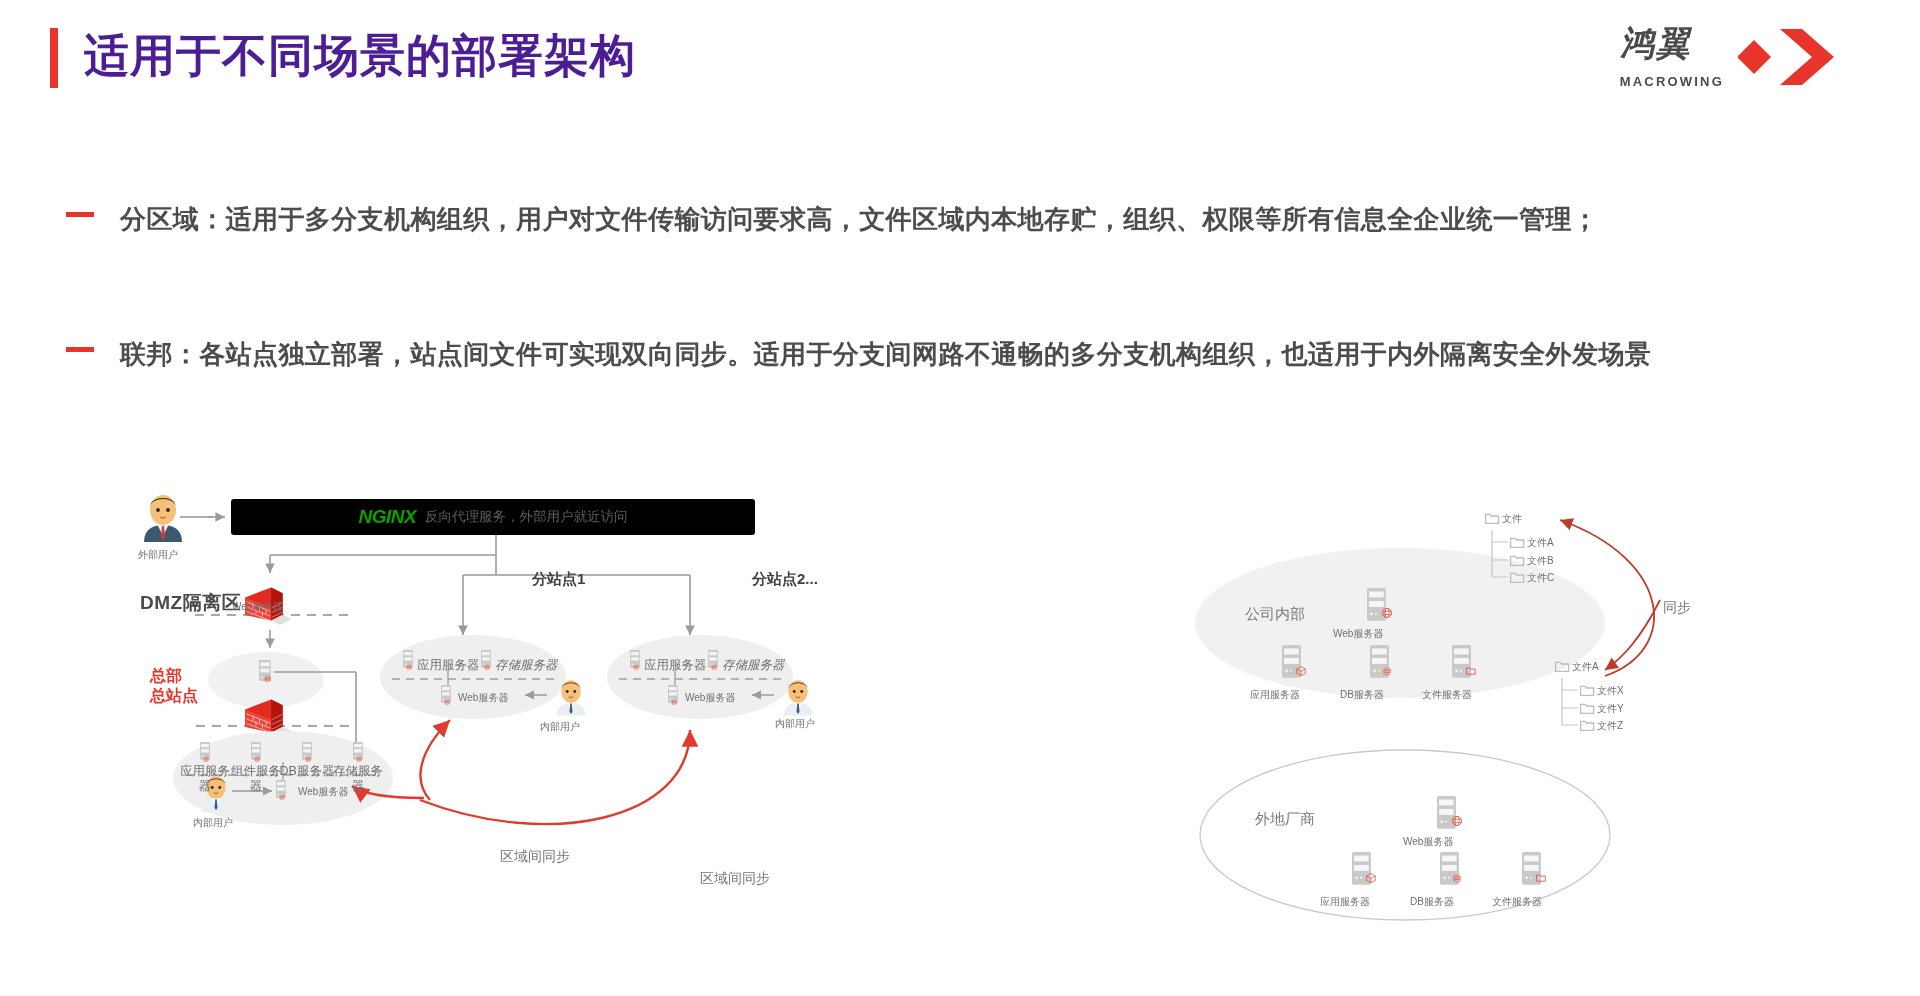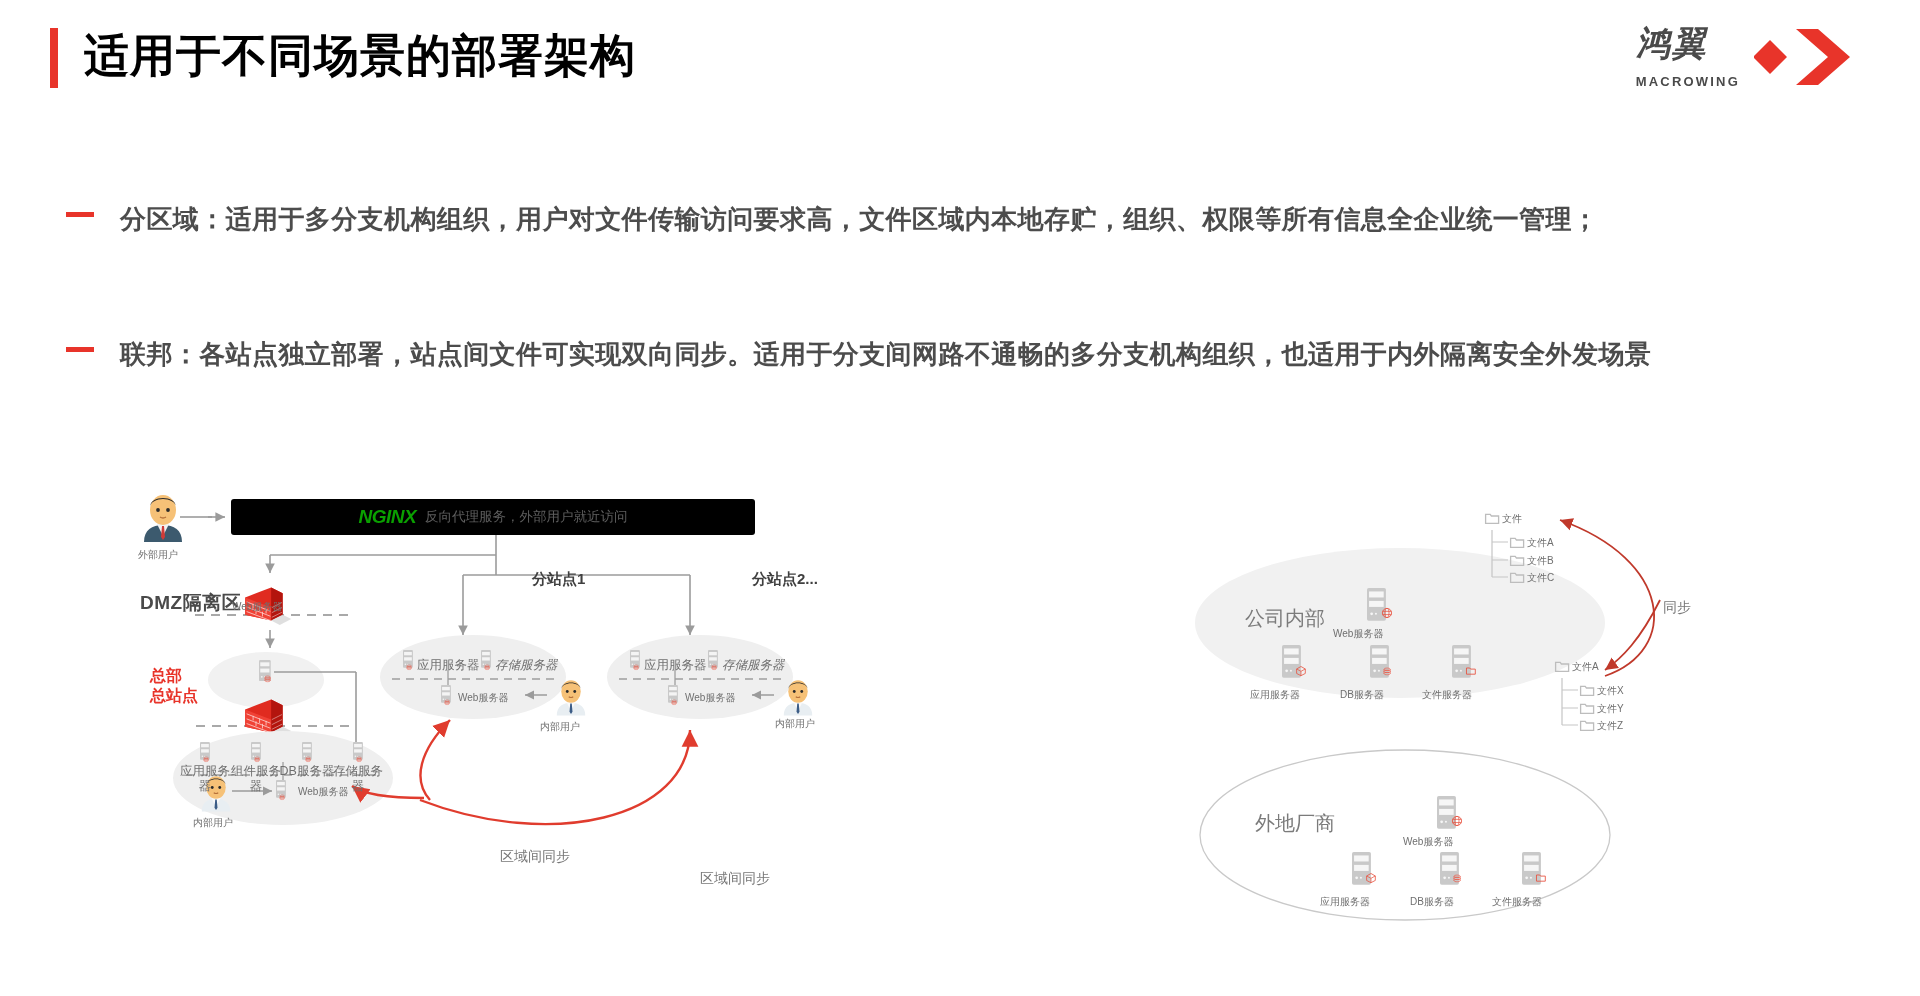--- a/index.html
+++ b/index.html
@@ -26,27 +26,27 @@
     position: absolute;
     left: 50px; top: 28px;
     width: 8px; height: 60px;
     background: #e8342a;
   }
   #page-title {
     position: absolute;
     left: 84px; top: 26px;
     font-size: 45px;
     font-weight: bold;
-    color: #000000;
+    color: #4c1d95;
     letter-spacing: 1px;
     white-space: nowrap;
   }
   #logo {
     position: absolute;
-    right: 44px; top: 22px;
+    right: 60px; top: 22px;
     height: 70px;
     display: flex;
     align-items: center;
   }
   #logo-text-block {
     display: flex;
     flex-direction: column;
     align-items: flex-start;
     margin-right: 14px;
   }
@@ -114,21 +114,21 @@
     font-size: 15px;
     color: #3f3f3f;
   }
   .dlabel-red {
     color: #e8342a;
     font-weight: bold;
     font-size: 16px;
     line-height: 1.25;
   }
   .dlabel-big {
-    font-size: 20px;
+    font-size: 15px;
     color: #7b7b7b;
   }
   .dlabel-med {
     font-size: 10px;
     color: #6f6f6f;
   }
   .dlabel-dmz {
     font-size: 19px;
     font-weight: bold;
     color: #4a4a4a;

